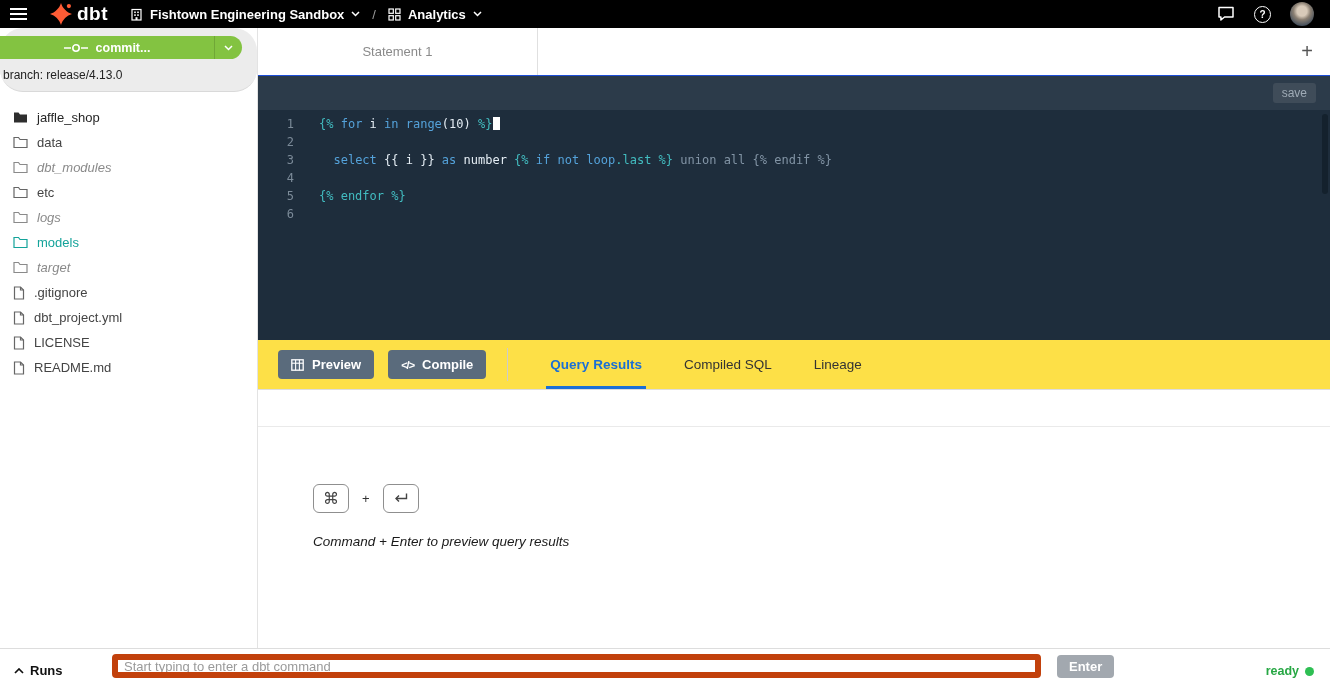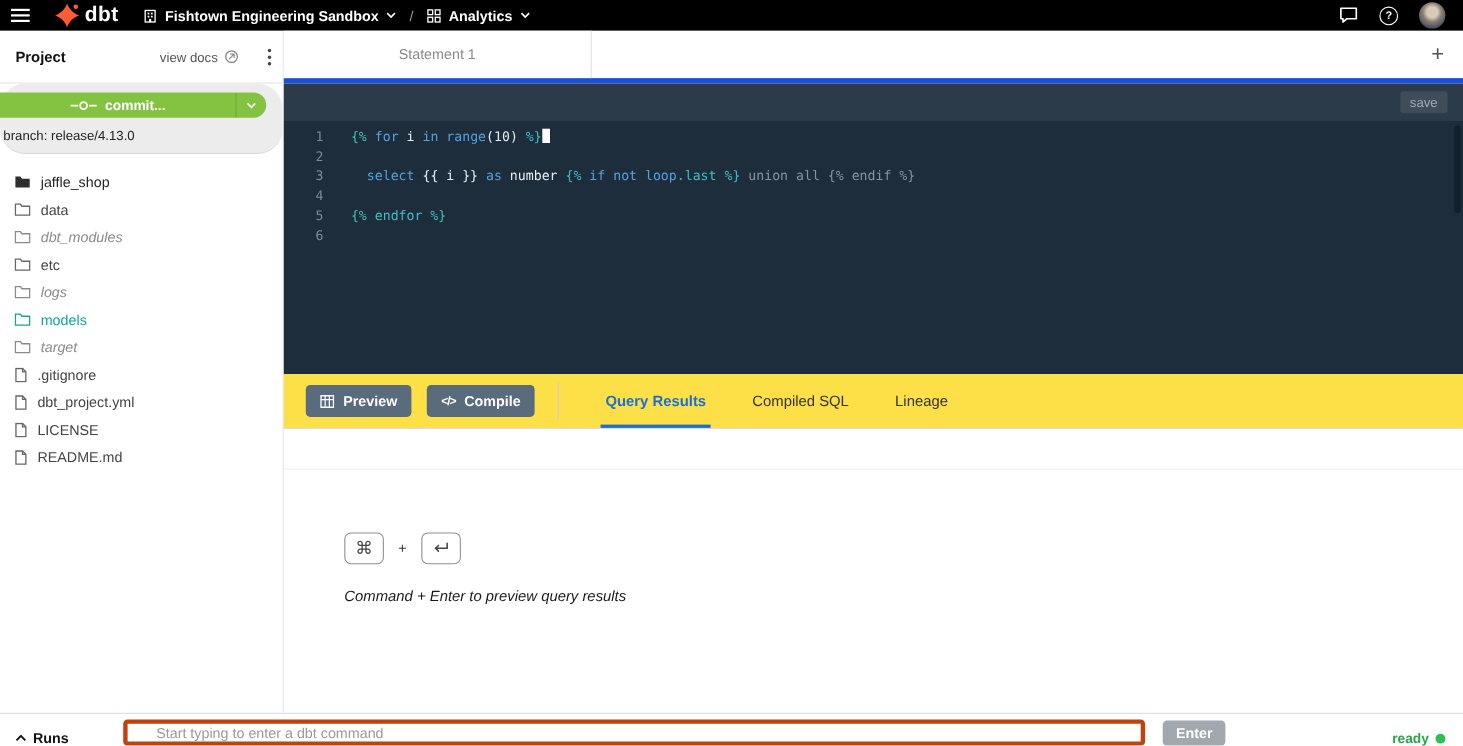--- a/index.html
+++ b/index.html
@@ -37,21 +37,21 @@
   .tree-icon { display:flex; align-items:center; color:#666; }
   .tree-item.style-root { color:#262626; font-weight:500; }
   .tree-item.style-root .tree-icon { color:#2e2e2e; }
   .tree-item.style-italic { font-style:italic; color:#8a8a8a; }
   .tree-item.style-italic .tree-icon { color:#8a8a8a; }
   .tree-item.style-active { color:#14a39a; font-weight:500; }
   .tree-item.style-active .tree-icon { color:#14a39a; }
 
   
   .main { flex:1; display:flex; flex-direction:column; min-width:0; }
-  .tabbar { height:48px; flex:0 0 auto; border-bottom:5px solid #1d4ed8; display:flex; background:#fff; }
+  .tabbar { height:48px; flex:0 0 auto; border-bottom:1px solid #1d4ed8; display:flex; background:#fff; }
   .editor-tab { width:280px; border-right:1px solid #e0e0e0; display:flex; align-items:center; justify-content:center; font-size:13px; color:#8a8a8a; cursor:pointer; background:#fff; }
   .tab-add { margin-left:auto; width:46px; display:flex; align-items:center; justify-content:center; font-size:20px; color:#555; cursor:pointer; font-weight:300; }
 
   .editor-header { height:34px; flex:0 0 auto; background:#2c3b4a; display:flex; align-items:center; justify-content:flex-end; padding-right:14px; }
   .save-btn { background:#3f4c59; color:#9fabb6; font-size:12px; padding:3px 9px; border-radius:3px; cursor:pointer; }
 
   .code-area { height:230px; flex:0 0 auto; background:#1e2d3c; position:relative; font-family:"DejaVu Sans Mono", monospace; font-size:12px; line-height:18px; padding-top:5px; overflow:hidden; cursor:text; }
   .code-line { display:flex; height:18px; }
   .line-num { width:36px; flex:0 0 auto; text-align:right; color:#7b8a98; }
   .line-code { padding-left:25px; white-space:pre; }
@@ -73,21 +73,21 @@
   .results-subbar { height:37px; flex:0 0 auto; border-bottom:1px solid #eaeaea; background:#fff; }
   .results-content { flex:1; padding:57px 0 0 55px; background:#fff; }
   .hint-keys { display:flex; align-items:center; gap:13px; }
   .keycap { min-width:36px; height:29px; border:1.5px solid #8f8f8f; border-radius:6px; display:flex; align-items:center; justify-content:center; color:#444; font-size:16px; padding:0 7px; }
   .hint-plus { font-size:13px; color:#333; }
   .hint-text { margin-top:21px; font-size:13.5px; font-style:italic; color:#1a1a1a; }
 
   
   .bottombar { height:30px; flex:0 0 auto; border-top:1px solid #ddd; display:flex; align-items:flex-end; background:#fff; }
   .runs { width:112px; flex:0 0 auto; padding-left:14px; display:flex; align-items:center; gap:6px; font-size:13px; font-weight:bold; color:#111; cursor:pointer; }
-  .cmd-input { width:929px; height:24px; border:4px solid #c2410c; border-radius:4px; font-size:13px; padding:0 26px; color:#333; outline:none; font-family:"Liberation Sans", sans-serif; }
+  .cmd-input { width:929px; height:24px; border:6px solid #c2410c; border-radius:4px; font-size:13px; padding:0 6px; color:#333; outline:none; font-family:"Liberation Sans", sans-serif; }
   .cmd-input::placeholder { color:#9a9a9a; }
   .enter-btn { margin-left:16px; background:#a2a8af; color:#fff; font-size:13px; font-weight:600; padding:4px 12px; border-radius:4px; cursor:pointer; }
   .status { margin-left:auto; margin-right:16px; display:flex; align-items:center; gap:6px; font-size:12.5px; font-weight:bold; color:#27a744; }
   .status-dot { width:9px; height:9px; border-radius:50%; background:#2ebf53; }
 </style>
 </head>
 <body>
 
 <div class="app">
 
@@ -148,39 +148,20 @@
           </svg>
       </span>
       <span class="help-circle">?</span>
       <span class="avatar"></span>
     </div>
   </div>
 
   <div class="body">
 
     <div class="sidebar">
-      <div class="project-header">
-        <span class="project-title">Project</span>
-        <span class="view-docs">
-          <span>view docs</span>
-          <span style="display:flex;">
-            <svg width="13" height="13" viewBox="0 0 13 13">
-                <circle cx="6.5" cy="6.5" r="5.3" fill="none" stroke="#8a8a8a" stroke-width="1.2"></circle>
-                <path d="M4.2 8.8 L8.6 4.4 M5.3 4.2 h3.5 v3.5" fill="none" stroke="#8a8a8a" stroke-width="1.1"></path>
-              </svg>
-          </span>
-        </span>
-        <span class="kebab">
-          <svg width="4" height="16" viewBox="0 0 4 16">
-              <circle cx="2" cy="2" r="1.6" fill="#444"></circle>
-              <circle cx="2" cy="8" r="1.6" fill="#444"></circle>
-              <circle cx="2" cy="14" r="1.6" fill="#444"></circle>
-            </svg>
-        </span>
-      </div>
 
       <div class="git-section">
         <div class="commit-btn">
           <span class="commit-main">
             <span style="display:flex;">
               <svg width="24" height="10" viewBox="0 0 24 10">
                   <line x1="0" y1="5" x2="7" y2="5" stroke="#fff" stroke-width="1.6"></line>
                   <circle cx="12" cy="5" r="3.2" fill="none" stroke="#fff" stroke-width="1.6"></circle>
                   <line x1="17" y1="5" x2="24" y2="5" stroke="#fff" stroke-width="1.6"></line>
                 </svg>

